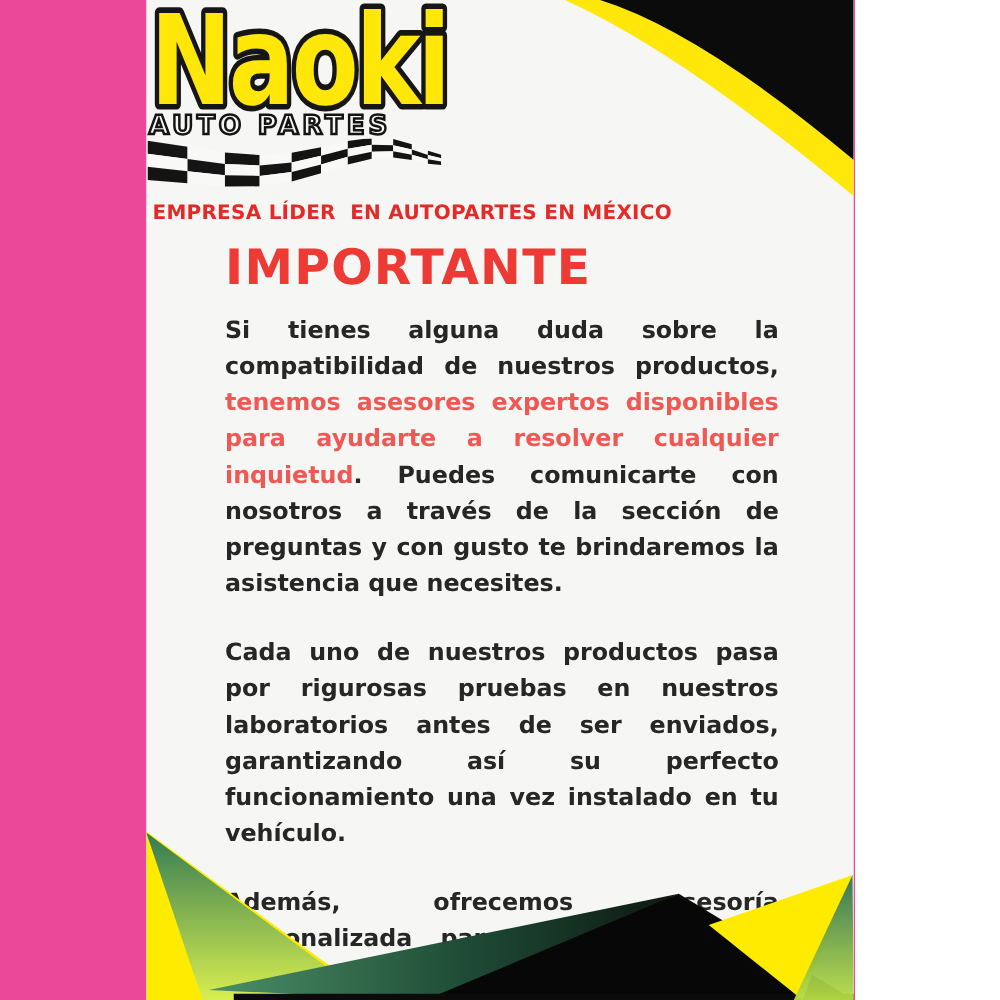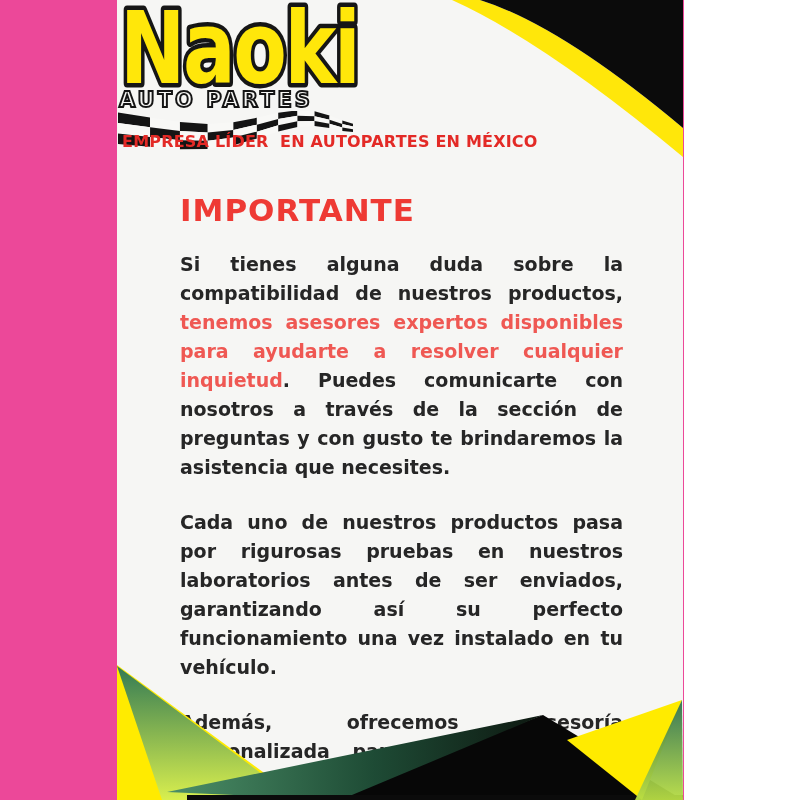--- a/index.html
+++ b/index.html
@@ -13,28 +13,28 @@
   }
   
   .logo-naoki{position:absolute;left:0px;top:2px;}
   .logo-sub{
     position:absolute;left:2px;top:88px;
     font-size:21px;font-weight:700;letter-spacing:3px;color:#f6f6f4;
     -webkit-text-stroke:2px #141414;white-space:pre;
   }
   .flag{position:absolute;left:1px;top:111px;}
   .tagline{
-    position:absolute;left:5px;top:132px;
+    position:absolute;left:5px;top:160px;
     font-size:16px;font-weight:700;color:#e32a26;letter-spacing:.2px;white-space:pre;
   }
   .corner{position:absolute;right:0;top:0;}
   
   .heading{
     position:absolute;left:63px;top:192px;
-    font-size:31px;font-weight:700;letter-spacing:1px;color:#ee3a34;
+    font-size:39px;font-weight:700;letter-spacing:1px;color:#ee3a34;
   }
   .textcol{
     position:absolute;left:63px;top:250px;width:443px;
     font-size:19px;line-height:29px;font-weight:700;color:#262626;text-align:justify;
   }
   .textcol p{margin:0 0 26px 0;}
   .hl{color:#ef5853;}
   
   .footer-shapes{position:absolute;left:0;bottom:0;}
 </style>

